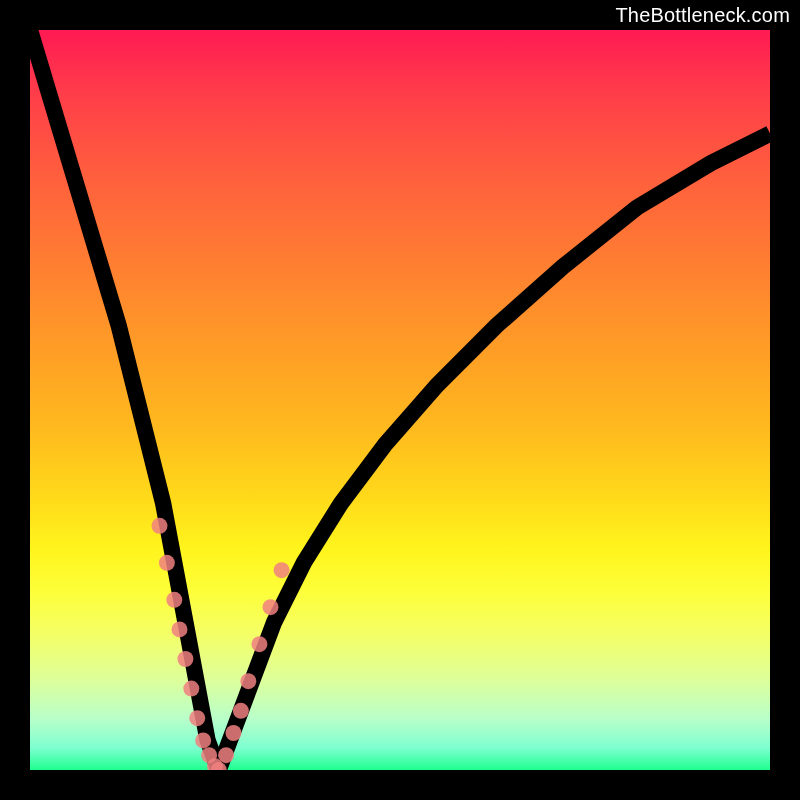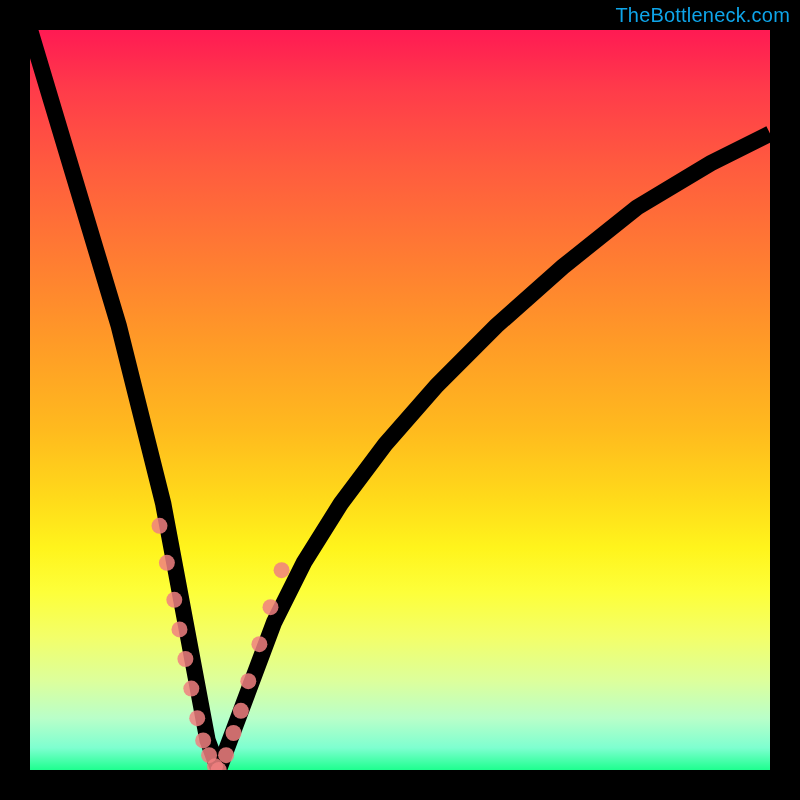--- a/index.html
+++ b/index.html
@@ -38,21 +38,21 @@
       #dcff9c 88%,
       #b9ffc9 93%,
       #7effd0 97%,
       #1eff8f 100%
     );
   }
   .watermark {
     position: absolute;
     top: 4px;
     right: 10px;
-    color: #0ea5e9;
+    color: #ffffff;
     font-size: 20px;
     letter-spacing: 0.2px;
     user-select: none;
     margin-left: 26px;
   }
   svg.curve {
     position: absolute;
     left: 0;
     top: 0;
     width: 740px;

